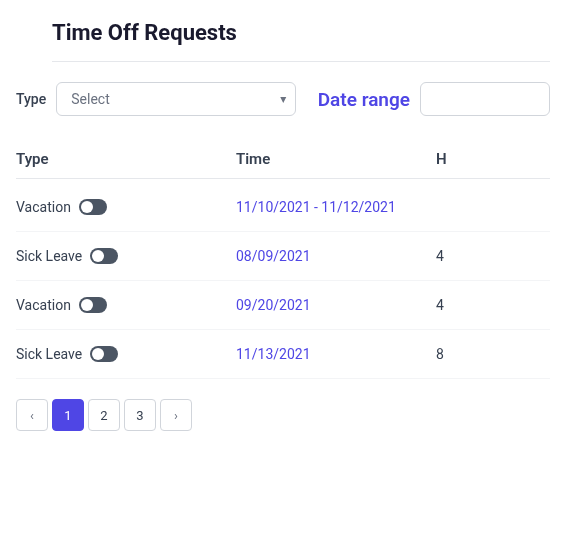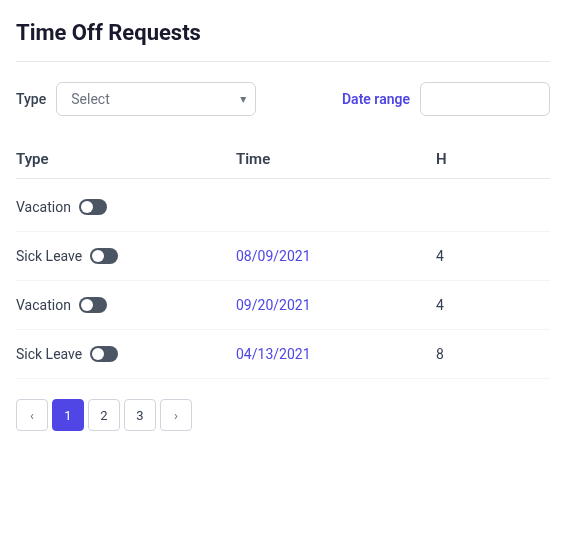--- a/index.html
+++ b/index.html
@@ -20,20 +20,21 @@
       padding: 20px 16px;
     }
 
     .page-title {
       font-size: 22px;
       font-weight: 700;
       color: #1a1a2e;
       margin-bottom: 20px;
       padding-bottom: 16px;
       border-bottom: 1px solid #e5e7eb;
+      margin-left: 36px;
     }
 
     .filters-row {
       display: flex;
       align-items: center;
       gap: 16px;
       margin-bottom: 24px;
     }
 
     .filter-group {
@@ -53,21 +54,21 @@
     }
 
     .select-input {
       appearance: none;
       background: #fff;
       border: 1px solid #d1d5db;
       border-radius: 6px;
       padding: 8px 36px 8px 14px;
       font-size: 14px;
       color: #6b7280;
-      width: 200px;
+      width: 240px;
       cursor: pointer;
       outline: none;
     }
 
     .select-arrow {
       position: absolute;
       right: 10px;
       top: 50%;
       transform: translateY(-50%);
       pointer-events: none;
@@ -76,21 +77,21 @@
     }
 
     .date-range-group {
       display: flex;
       align-items: center;
       gap: 10px;
       margin-left: auto;
     }
 
     .date-range-label {
-      font-size: 14px;
+      font-size: 19px;
       color: #4f46e5;
       font-weight: 600;
     }
 
     .date-range-input {
       border: 1px solid #d1d5db;
       border-radius: 6px;
       padding: 8px 12px;
       font-size: 14px;
       width: 130px;
@@ -247,20 +248,21 @@
       <div class="table-header-cell">Time</div>
       <div class="table-header-cell">H</div>
     </div>
 
     <div id="table-body">
         <div class="table-row">
       <div class="table-cell type-cell">
         <span class="type-text">Vacation</span>
         <span class="toggle-icon"></span>
       </div>
+      <div class="table-cell date-cell">11/10/2021 - 11/12/2021</div>
       <div class="table-cell hours-cell"></div>
     </div>
         <div class="table-row">
       <div class="table-cell type-cell">
         <span class="type-text">Sick Leave</span>
         <span class="toggle-icon"></span>
       </div>
       <div class="table-cell date-cell">08/09/2021</div>
       <div class="table-cell hours-cell">4</div>
     </div>
@@ -270,21 +272,21 @@
         <span class="toggle-icon"></span>
       </div>
       <div class="table-cell date-cell">09/20/2021</div>
       <div class="table-cell hours-cell">4</div>
     </div>
         <div class="table-row">
       <div class="table-cell type-cell">
         <span class="type-text">Sick Leave</span>
         <span class="toggle-icon"></span>
       </div>
-      <div class="table-cell date-cell">04/13/2021</div>
+      <div class="table-cell date-cell">11/13/2021</div>
       <div class="table-cell hours-cell">8</div>
     </div>
       </div>
 
   </div>
 
   <div class="pagination-row">
     <button class="page-btn-prev">‹</button>
     <button class="page-btn active">1</button>
     <button class="page-btn">2</button>

